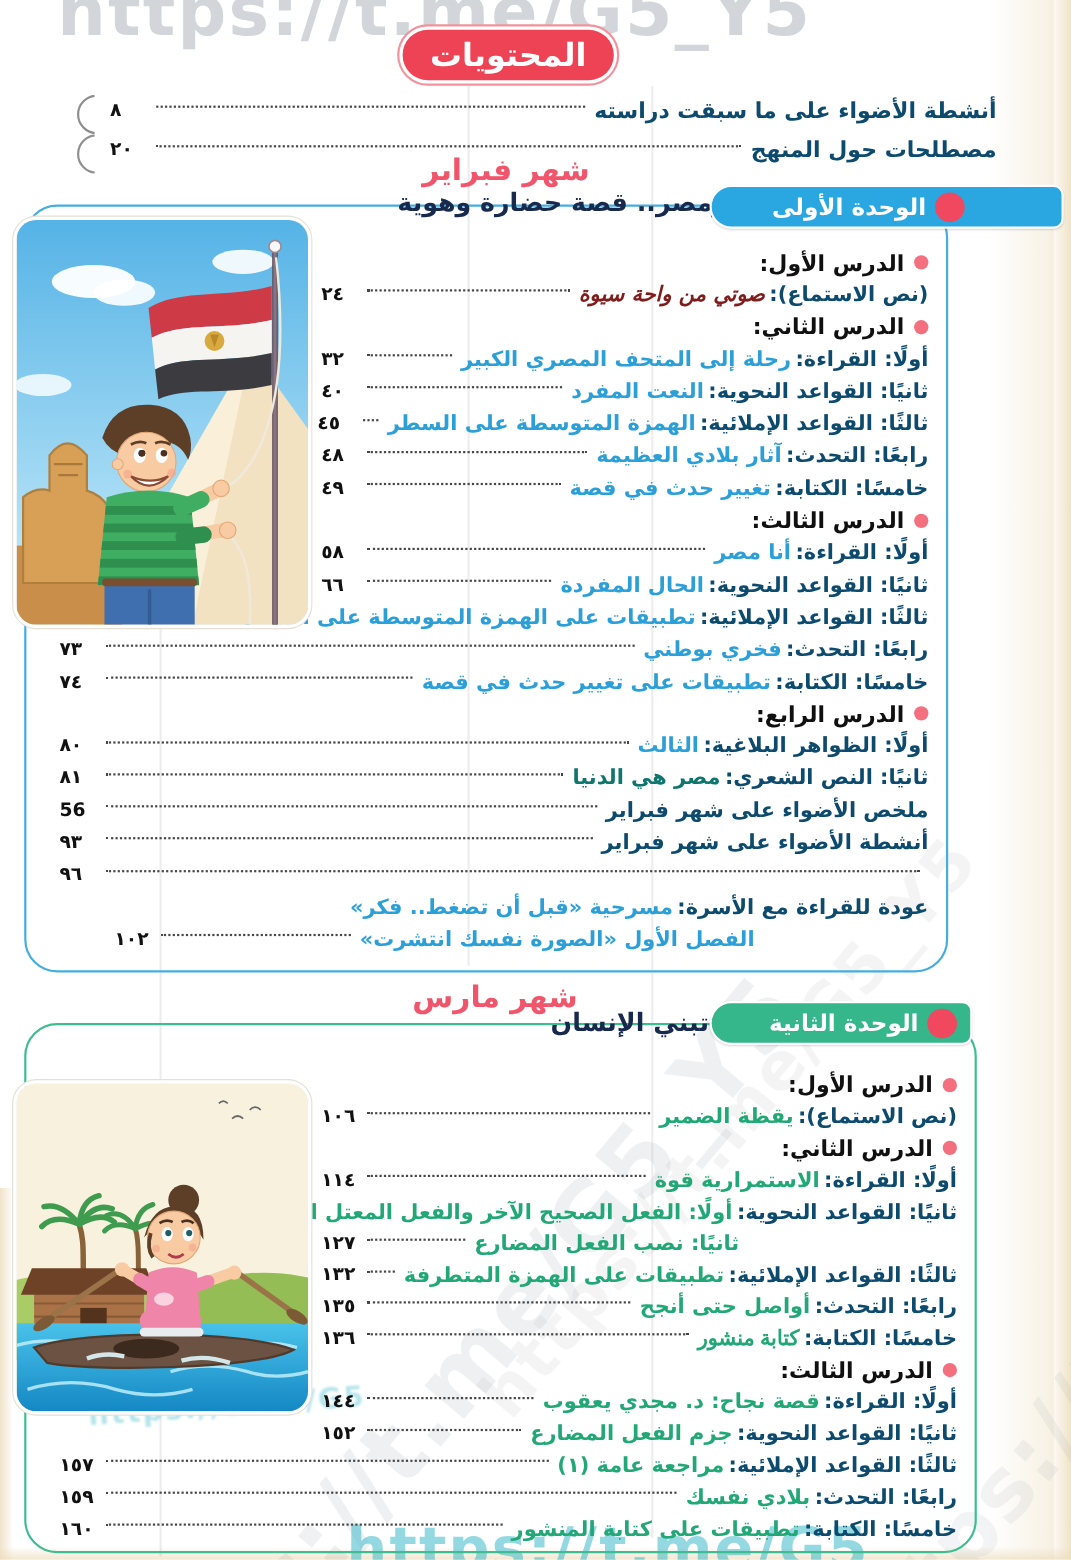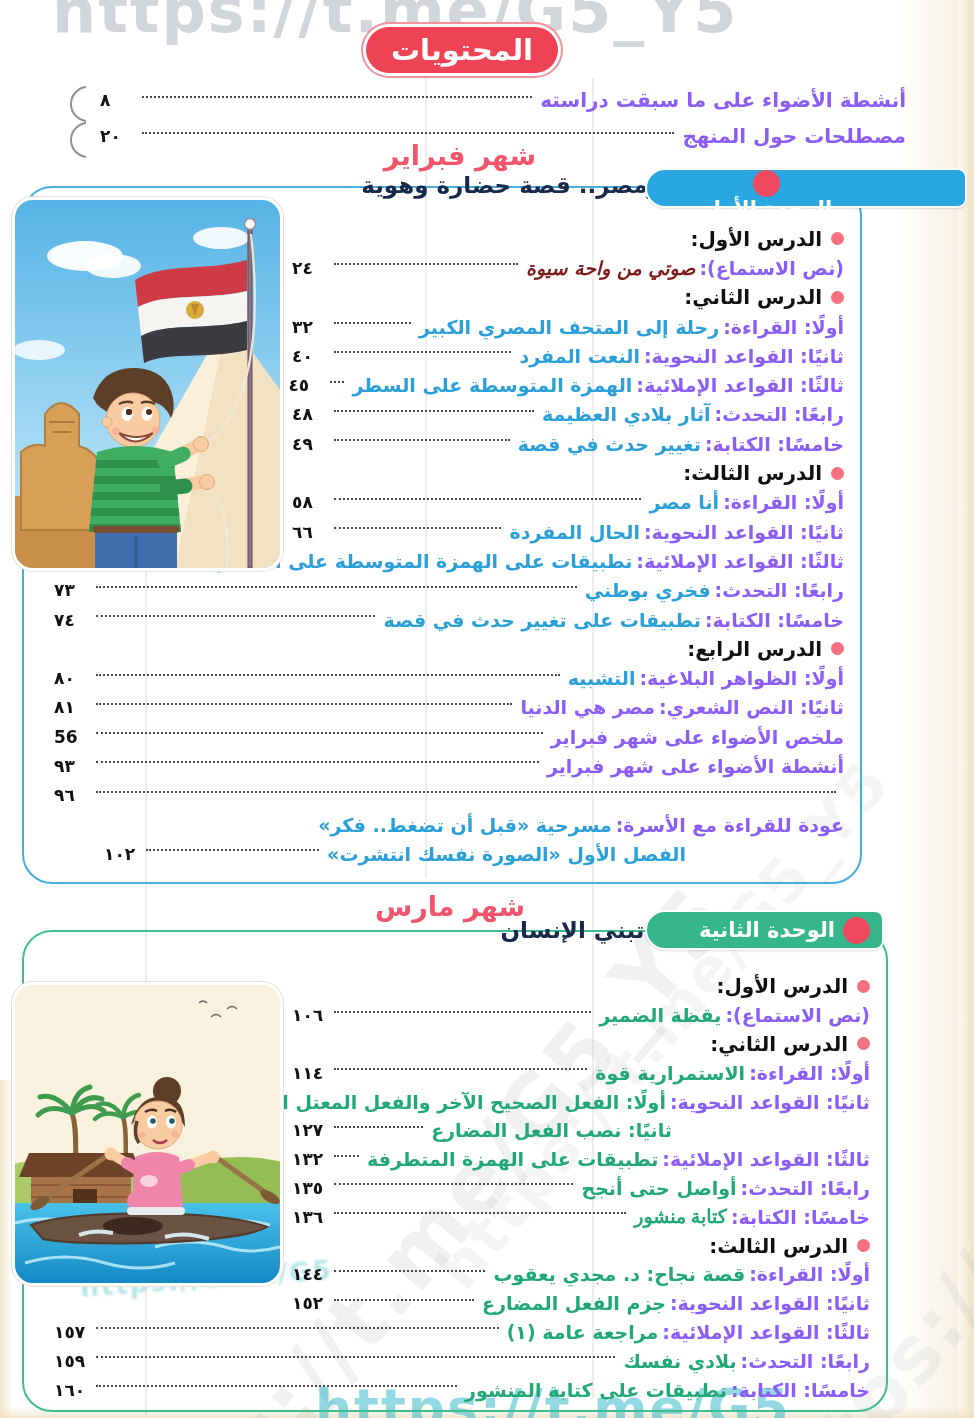--- a/index.html
+++ b/index.html
@@ -38,40 +38,40 @@
   }
   
   .intro{position:absolute;left:38px;top:82px;width:868px;direction:rtl;}
   .intro .row{height:36px;}
   .arc{position:absolute;overflow:hidden;width:16px;height:36px;}
   .arc::before{content:"";display:block;width:32px;height:32px;border:2px solid #8f8f8f;border-radius:50%;}
   .arc1{left:70px;top:86px;}
   .arc2{left:70px;top:122px;}
   
   .row{display:flex;align-items:center;direction:rtl;}
-  .lbl{font-weight:bold;color:#8b5cf6;font-size:19px;white-space:nowrap;}
+  .lbl{font-weight:bold;color:#0c4a6e;font-size:19px;white-space:nowrap;}
   .intro .lbl{font-size:20px;}
   .topic{font-weight:600;font-size:19px;white-space:nowrap;margin-right:4px;}
   .dots{flex:1;min-width:14px;border-bottom:2.4px dotted #474747;margin:0 8px 7px 6px;}
   .pnum{font-weight:600;font-size:17px;color:#111;min-width:36px;text-align:left;white-space:nowrap;}
   .intro .pnum{margin-left:62px;}
   .bullet{width:13px;height:13px;border-radius:50%;background:#f4707f;margin-left:9px;flex:0 0 auto;}
   .hlabel{font-weight:bold;font-size:20px;color:#101010;}
   
   .month{position:absolute;width:320px;text-align:center;color:#f0556b;font-size:27px;font-weight:bold;}
   .month1{left:300px;top:140px;}
   .month2{left:290px;top:891px;}
   
   .unit-box{position:absolute;border-radius:30px;background:transparent;}
   .box1{left:22px;top:186px;width:836px;height:694px;border:2.5px solid #46aede;}
   .box2{left:22px;top:930px;width:862px;height:478px;border:2.5px solid #3fbd92;}
   .unit-badge{position:absolute;height:40px;display:flex;align-items:center;direction:rtl;
     border:2.5px solid #ffffff;border-radius:22px 10px 10px 22px;z-index:5;
     box-shadow:0 1px 2px rgba(0,0,0,.15);}
-  .badge1{left:645px;top:168px;width:322px;background:#2aa7e0;padding-right:88px;box-sizing:border-box;flex-direction:column;}
+  .badge1{left:645px;top:168px;width:322px;background:#2aa7e0;padding-right:88px;box-sizing:border-box;}
   .badge2{left:645px;top:910px;width:239px;background:#35b78b;padding-right:12px;box-sizing:border-box;}
   .badge-dot{width:27px;height:27px;border-radius:50%;background:#f0485e;flex:0 0 auto;margin-left:8px;}
   .unit-badge .btxt{color:#fff;font-size:21px;font-weight:bold;white-space:nowrap;}
   .unit-title{position:absolute;direction:rtl;font-weight:bold;font-size:23px;color:#172a4d;white-space:nowrap;}
   .utitle1{left:400px;top:172px;width:295px;}
   .utitle2{left:430px;top:917px;width:265px;}
   
   .u-rows{position:absolute;left:0;top:0;width:100%;height:100%;display:flex;flex-direction:column;box-sizing:border-box;}
   .box1 .u-rows{padding-top:36px;}
   .box2 .u-rows{padding-top:40px;}
@@ -205,27 +205,27 @@
         <span class="topic" style="color: rgb(43, 159, 216);">تطبيقات على تغيير حدث في قصة</span>
         <span class="dots"></span>
         <span class="pnum">٧٤</span>
       </div>
       <div class="row wide">
         <span class="bullet"></span>
         <span class="hlabel">الدرس الرابع:</span>
       </div>
       <div class="row wide">
         <span class="lbl">أولًا: الظواهر البلاغية: </span>
-        <span class="topic" style="color: rgb(43, 159, 216);">التشبيه</span>
+        <span class="topic" style="color: rgb(43, 159, 216);">الثالث</span>
         <span class="dots"></span>
         <span class="pnum">٨٠</span>
       </div>
       <div class="row wide">
         <span class="lbl">ثانيًا: النص الشعري: </span>
-        <span class="topic" style="color: #8b5cf6;">مصر هي الدنيا</span>
+        <span class="topic" style="color: #0f766e;">مصر هي الدنيا</span>
         <span class="dots"></span>
         <span class="pnum">٨١</span>
       </div>
       <div class="row wide">
         <span class="lbl">ملخص الأضواء على شهر فبراير</span>
         <span class="dots"></span>
         <span class="pnum">56</span>
       </div>
       <div class="row wide">
         <span class="lbl">أنشطة الأضواء على شهر فبراير</span>

